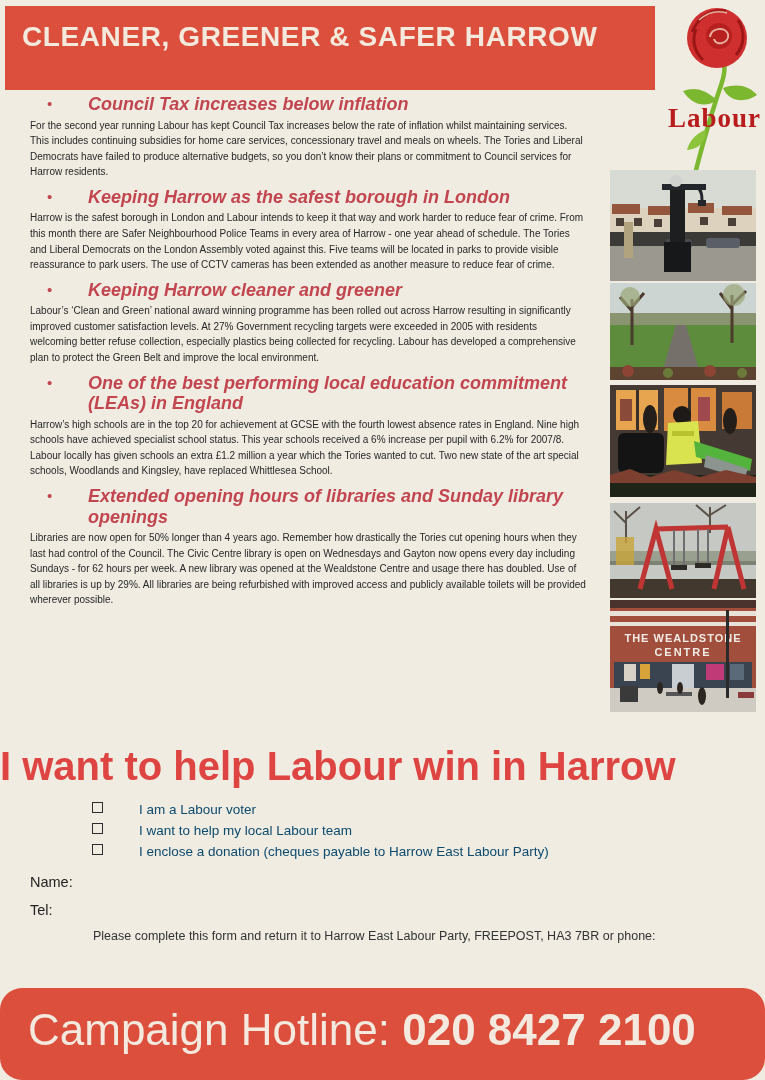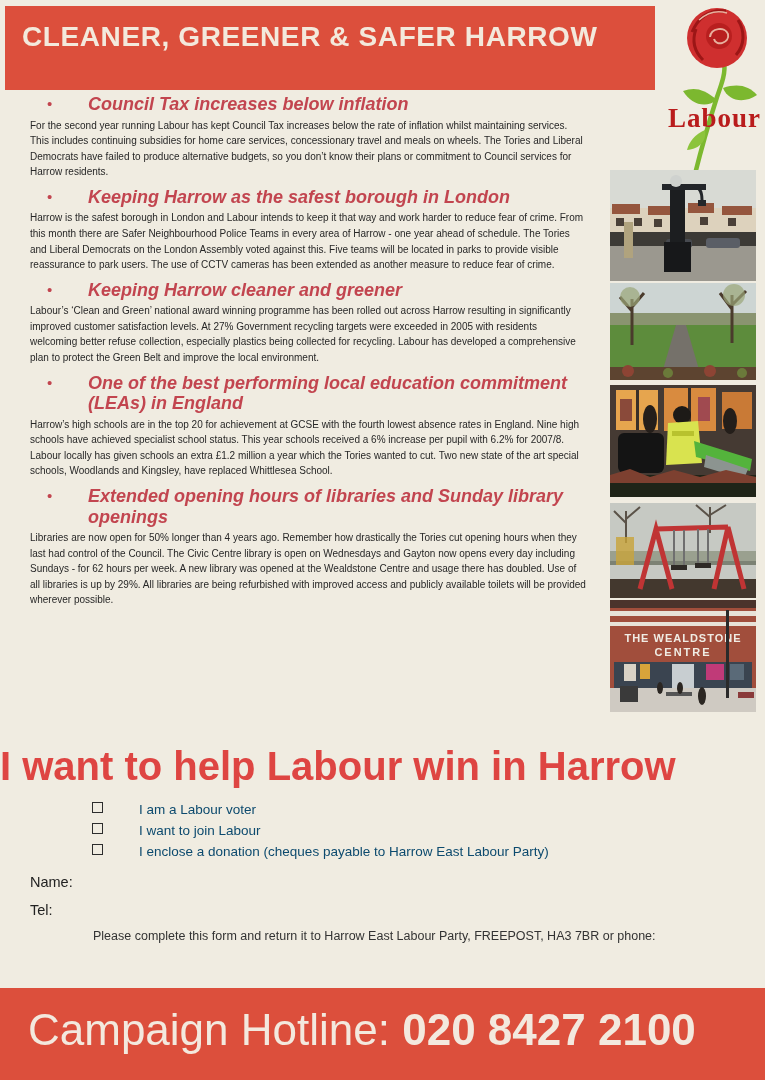--- a/index.html
+++ b/index.html
@@ -72,21 +72,21 @@
     flex:1; border:none; background:transparent; outline:none;
     font-family:"Liberation Sans", sans-serif; font-size:14.5px; color:#222;
     margin-left:8px; padding:0;
   }
   .note { margin:11px 0 0 93px; font-size:12.5px; color:#333; }
 
   
   .hotline {
     position:absolute; left:0; top:988px; width:765px; height:92px;
     background:#dc4f3c; box-sizing:border-box; padding:17px 0 0 28px;
-    color:#f3e9de; font-size:44px; white-space:nowrap;
+    color:#f3e9de; font-size:44px; white-space:nowrap;border-radius:22px;
   }
   .hotline .num { font-weight:700; }
 </style>
 </head>
 <body>
 
 <div class="page">
 
   <header class="banner">
     <h1>CLEANER, GREENER &amp; SAFER HARROW</h1>
@@ -268,21 +268,21 @@
   <section class="signup">
     <h2 class="form-title">I want to help Labour win in Harrow</h2>
 
     <ul class="options">
       <li>
         <span class="cb"></span>
         <span>I am a Labour voter</span>
       </li>
       <li>
         <span class="cb"></span>
-        <span>I want to join Labour</span>
+        <span>I want to help my local Labour team</span>
       </li>
       <li>
         <span class="cb"></span>
         <span>I enclose a donation (cheques payable to Harrow East Labour Party)</span>
       </li>
     </ul>
 
     <div class="field f-name">
       <span>Name:</span>
       <input type="text" style="">

